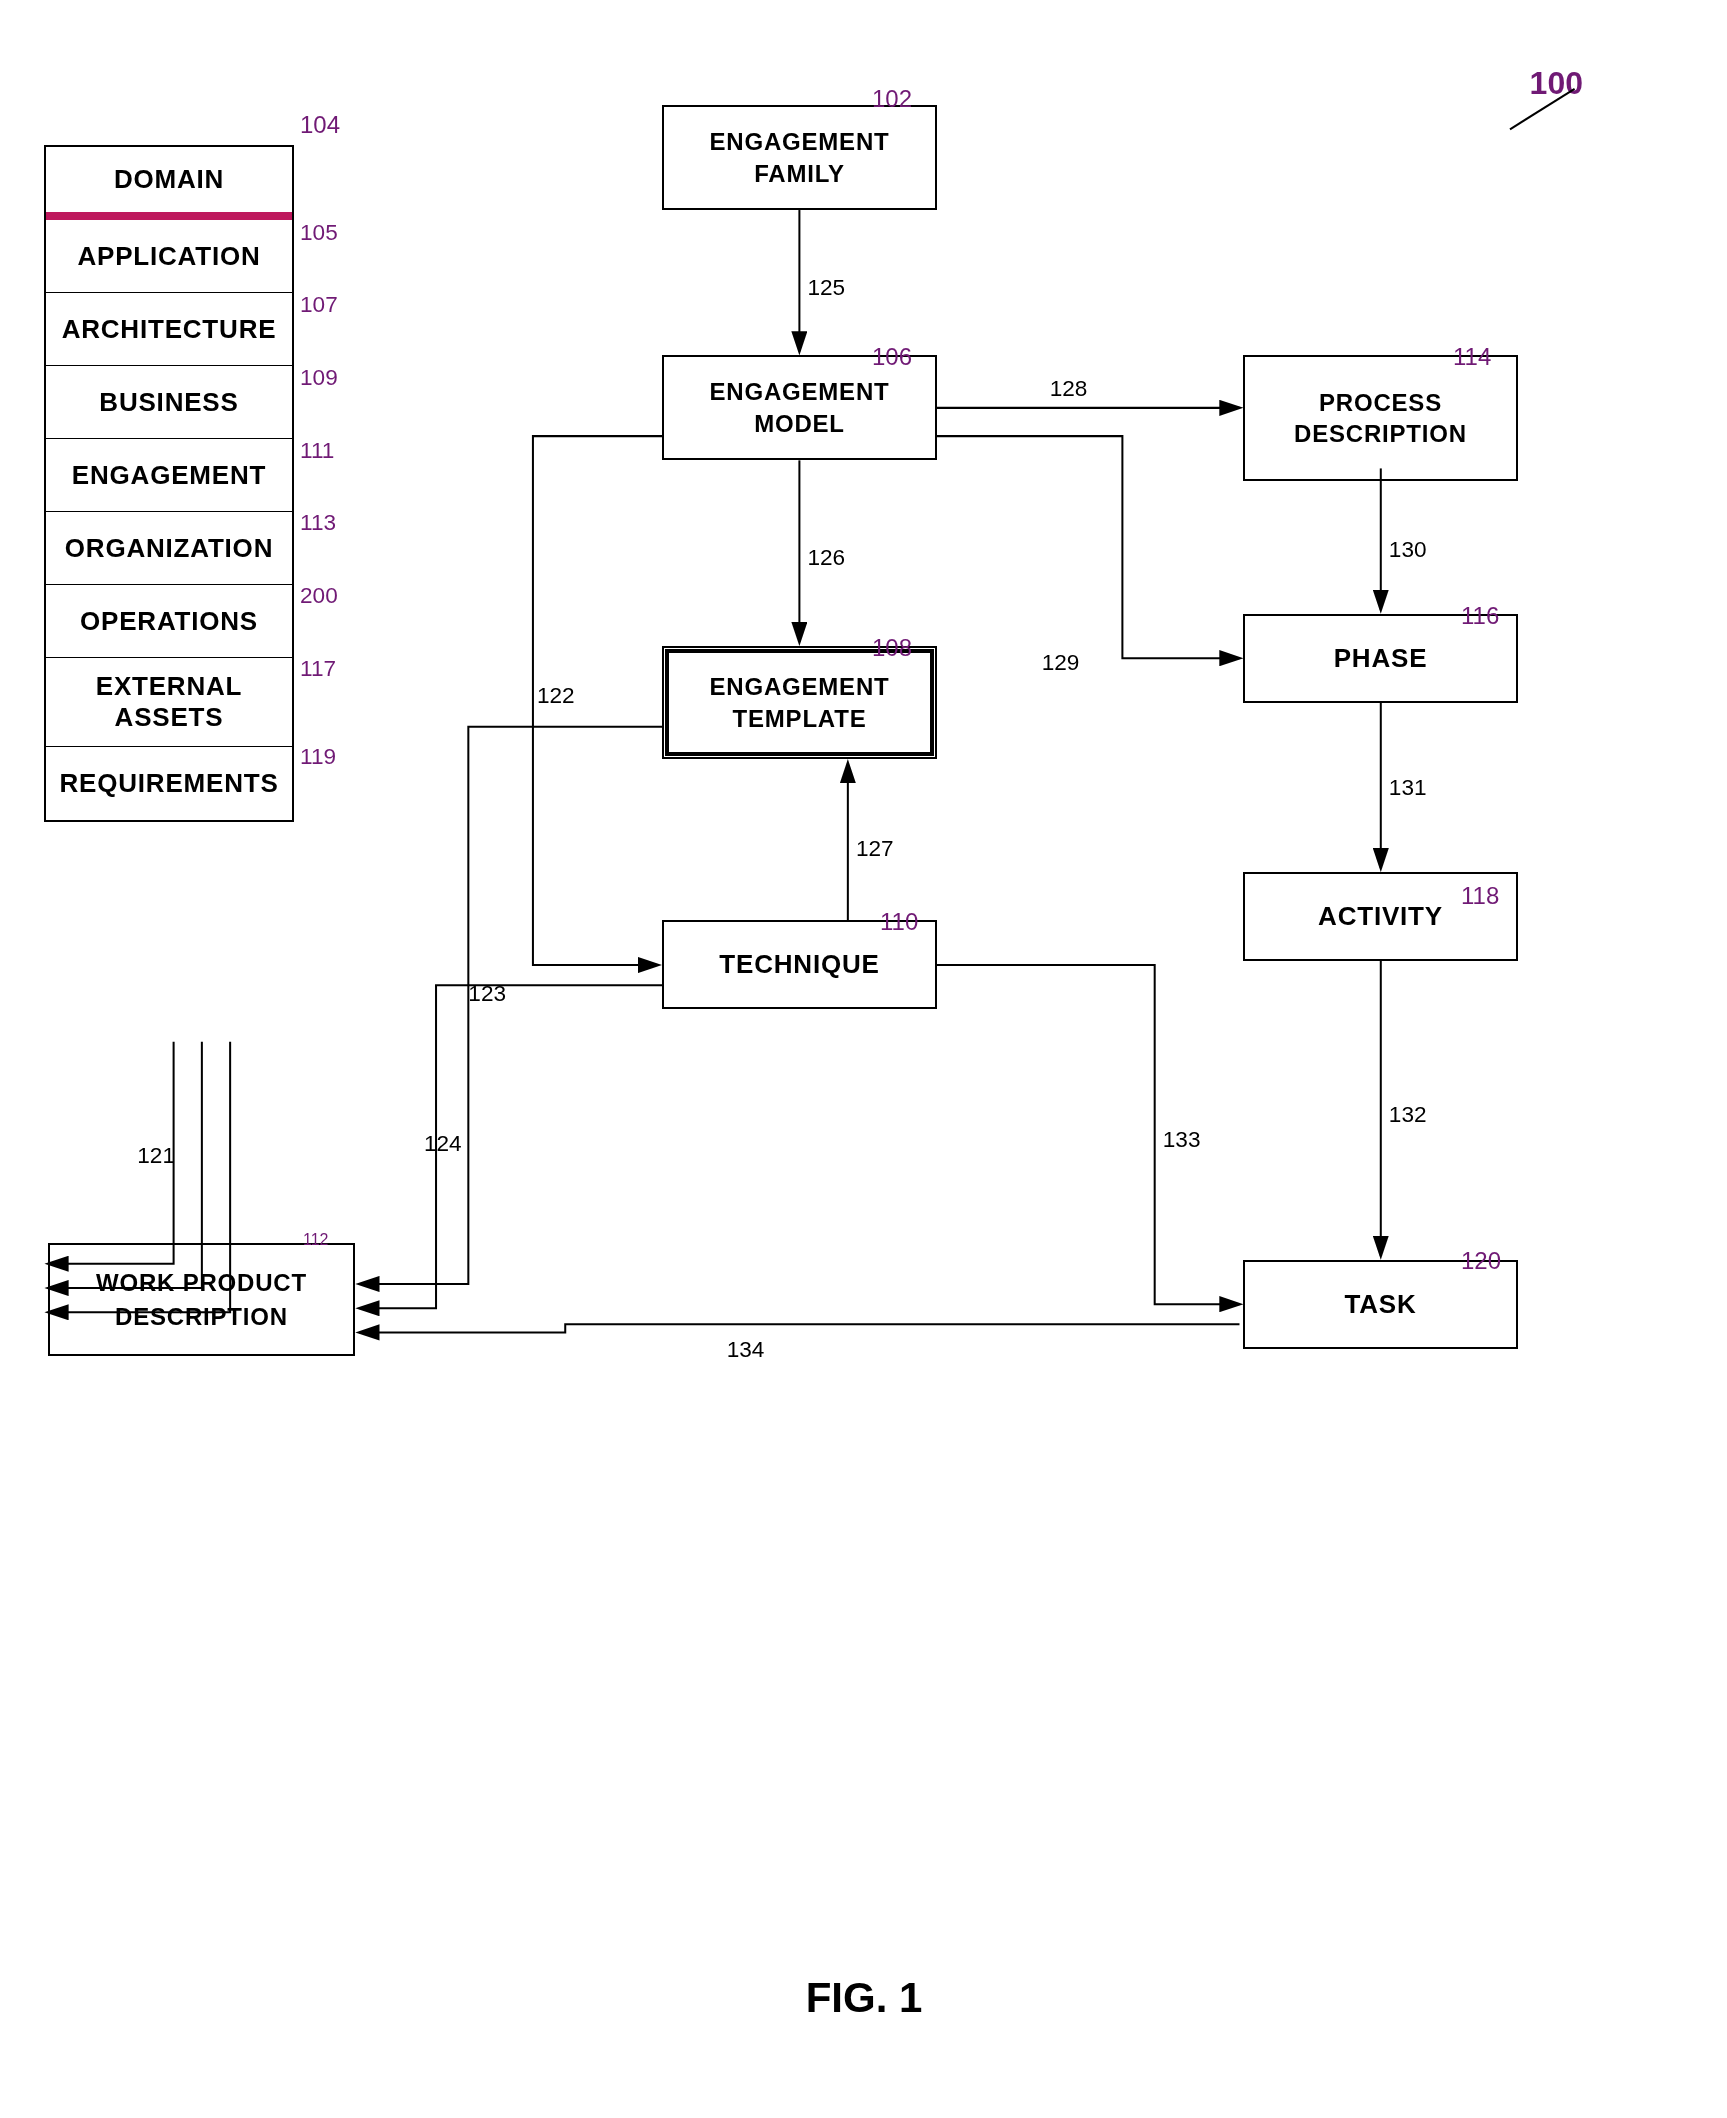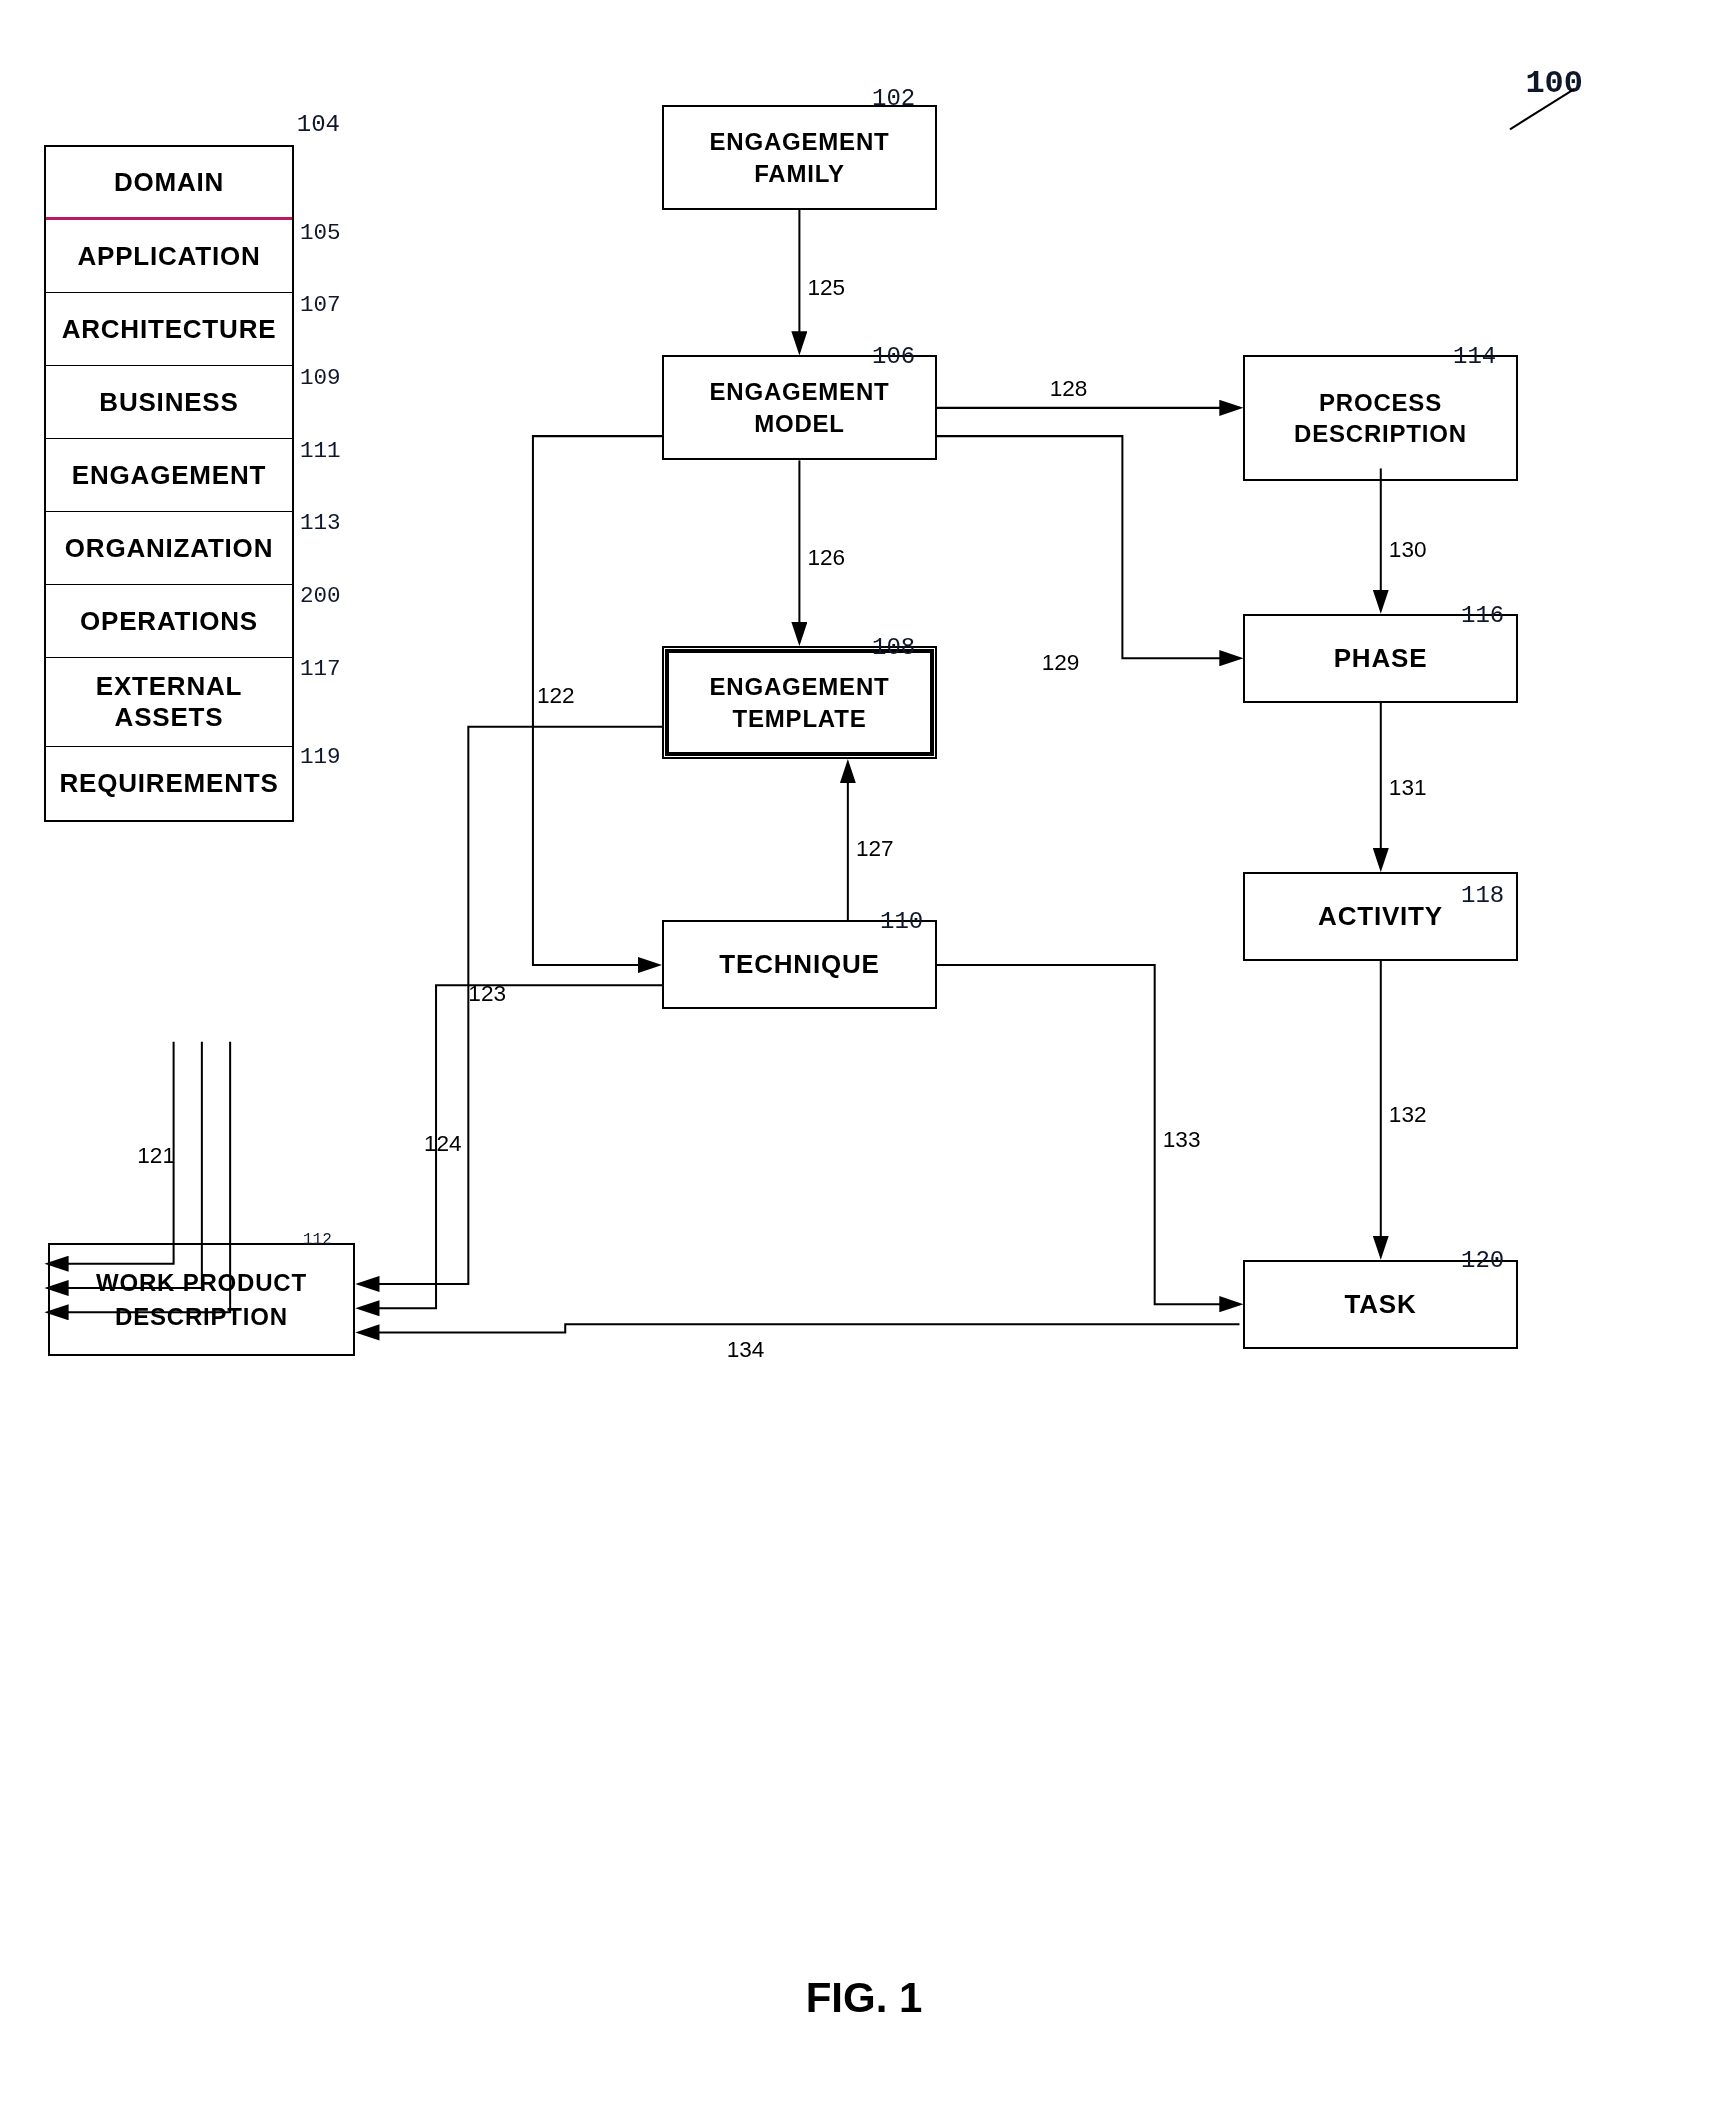--- a/index.html
+++ b/index.html
@@ -31,23 +31,23 @@
       letter-spacing: 0.8px;
     }
     .box-double {
       border: 2.4px solid #000;
       outline: 4.8px solid #000;
       outline-offset: -7.3px;
     }
     .label {
       position: absolute;
       font-size: 24px;
-      font-family: Liberation Mono, monospace;
+      font-family: Liberation Sans, sans-serif;
       font-weight: normal;
-      color: #0f172a;
+      color: #701a75;
     }
     .fig-label {
       position: absolute;
       font-size: 42px;
       font-family: Arial, sans-serif;
       font-weight: bold;
       text-align: center;
     }
     svg.arrows {
       position: absolute;
@@ -70,21 +70,21 @@
       font-weight: bold;
       font-family: Arial, sans-serif;
       border-bottom: 1.6px solid #000;
       text-align: center;
       letter-spacing: 0.8px;
     }
     .category-item:last-child {
       border-bottom: none;
     }
     .category-item.thick-bottom {
-      border-bottom: 3px solid #be185d;
+      border-bottom: 8px solid #be185d;
     }
   </style>
 </head>
 <body>
 
 <div class="diagram-container">
 
   <div class="label" style="top:65px; right:145px; font-size:32px; font-weight:bold;">100</div>
 
   <div class="category-box" style="left:44px; top:145px; width:250px;">

